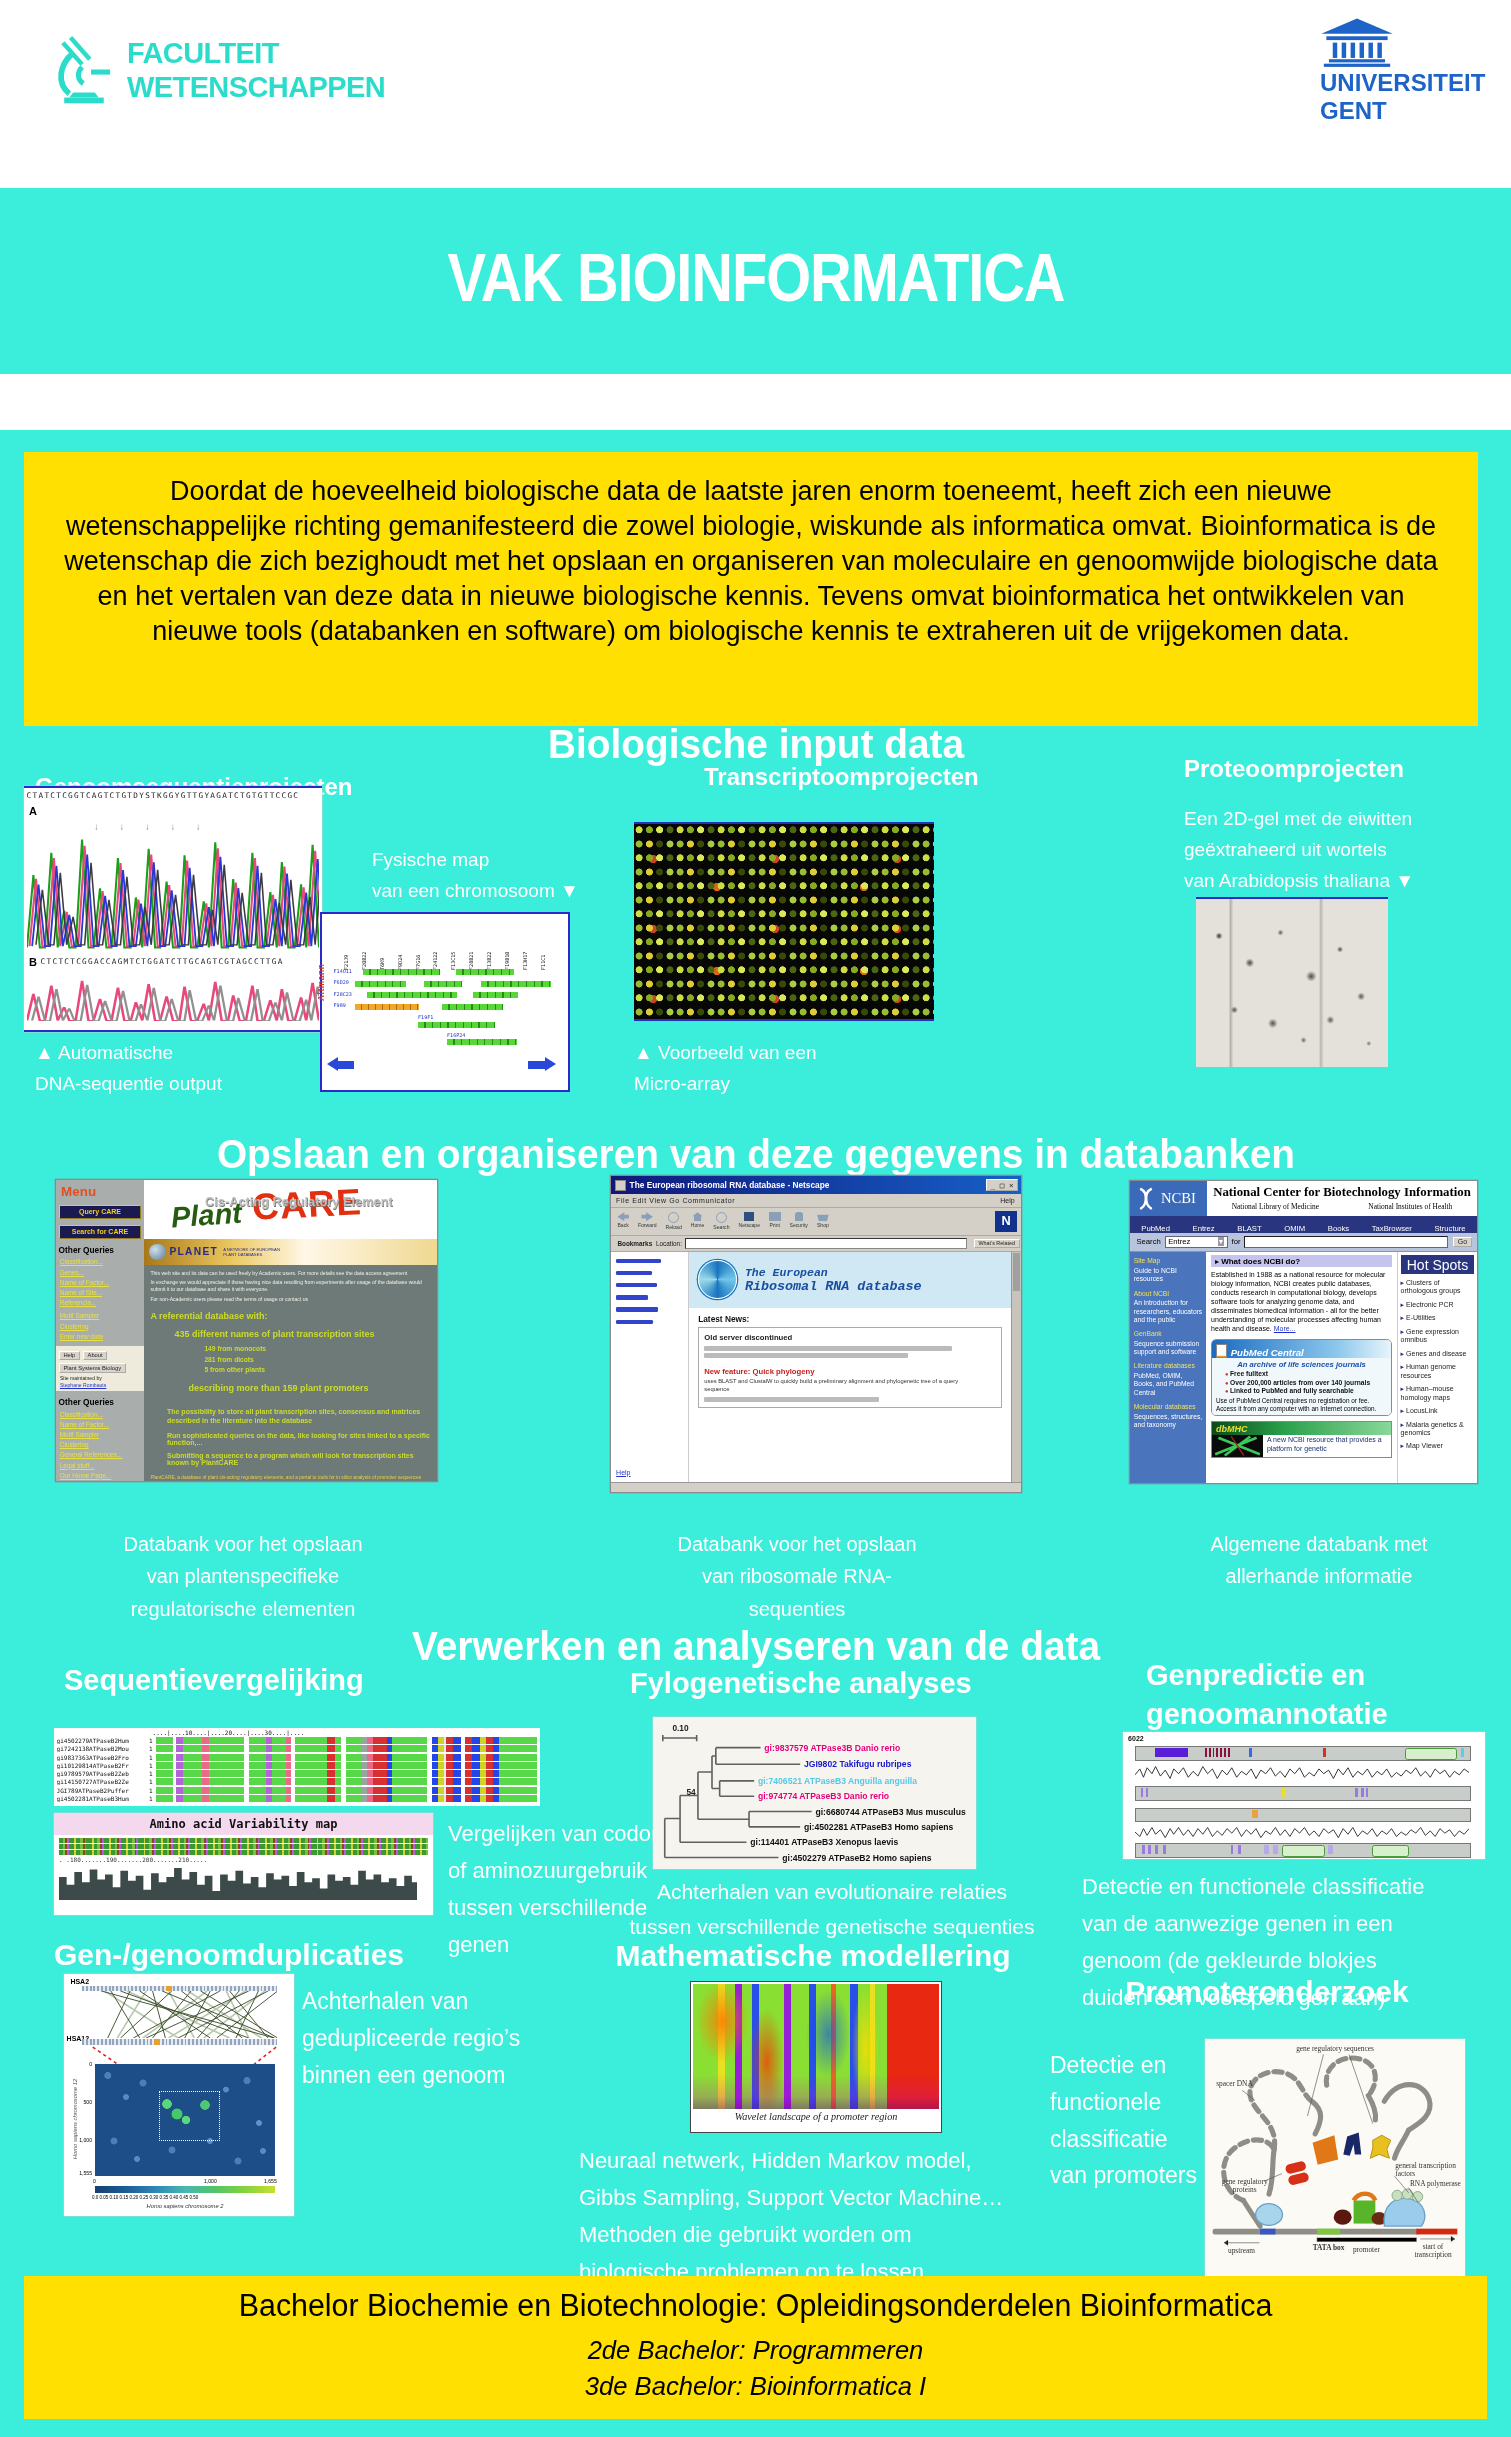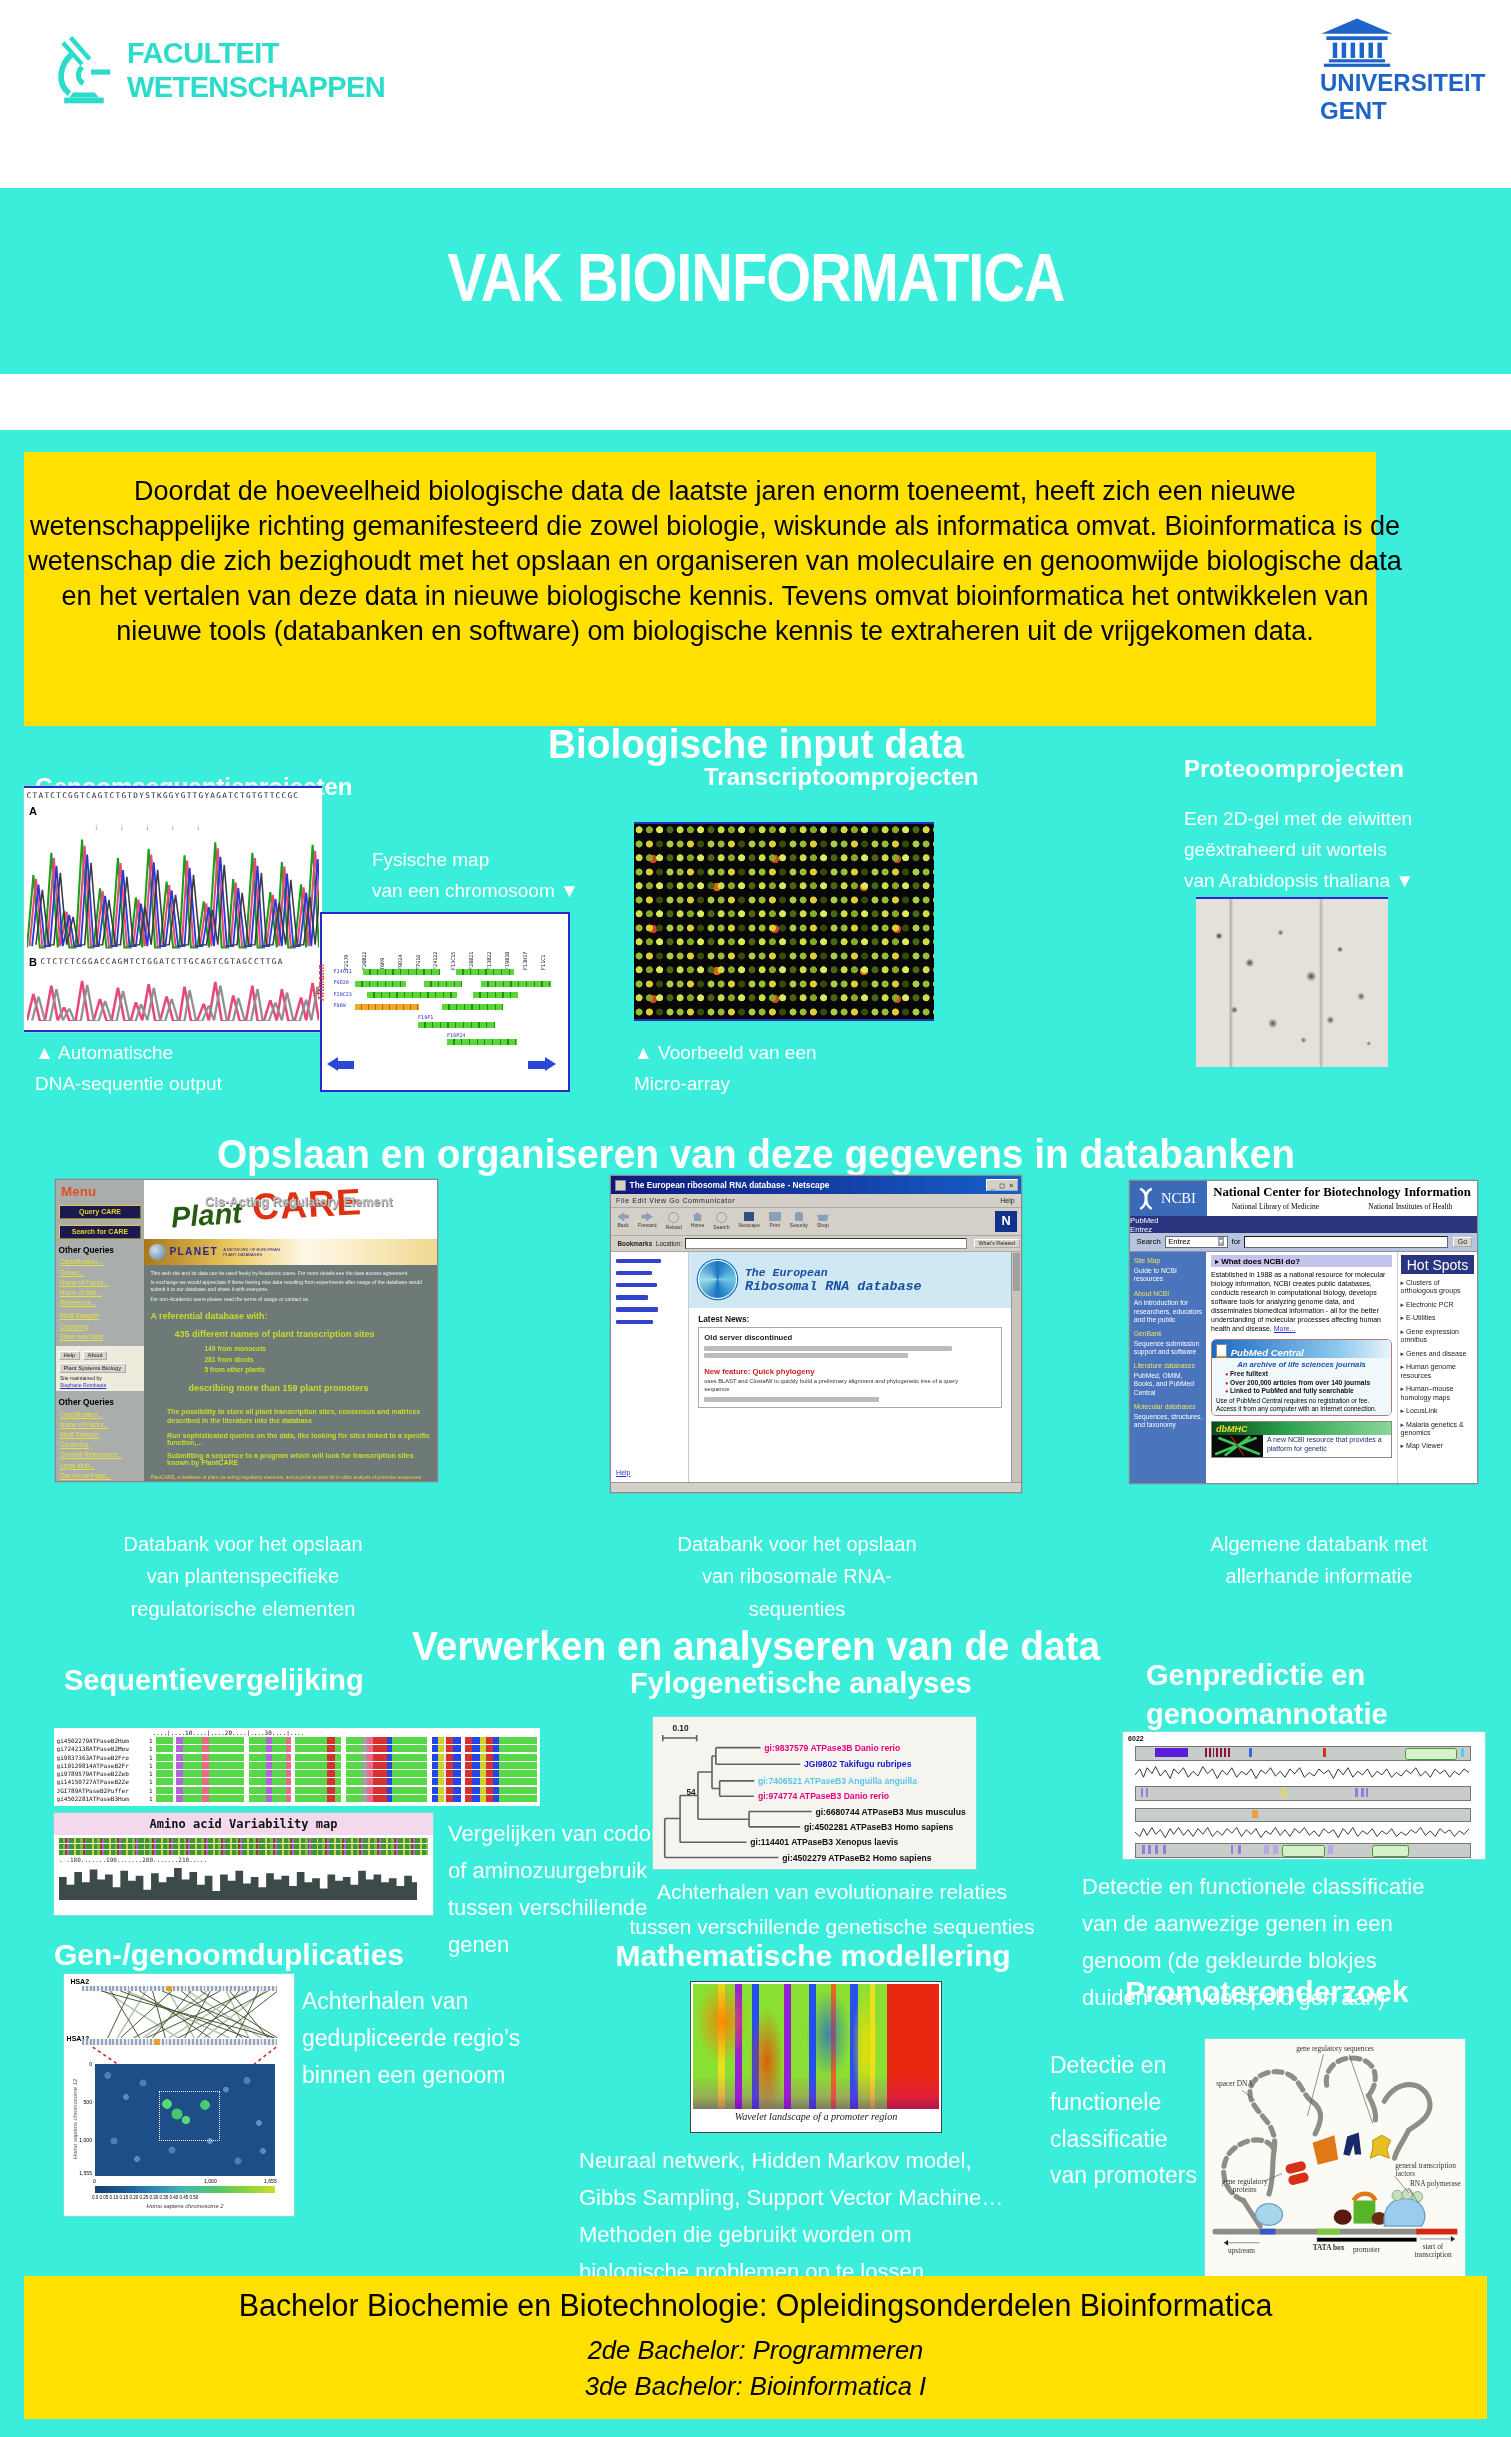--- a/index.html
+++ b/index.html
@@ -14,21 +14,21 @@
   .h-sub{color:#fff;font-weight:bold;font-size:29px;}
   .wcap{color:#fff;font-size:19px;line-height:1.62;}
   .wcap34{color:#fff;font-size:22px;line-height:1.68;}
   .wcap36{color:#fff;font-size:23px;line-height:1.6;}
   
   .hdr{left:0;top:0;width:1512px;height:188px;background:#fff;padding-left:12px;}
   .fac-txt{left:127px;top:37px;color:#2BDCCB;font-weight:bold;font-size:29px;line-height:1.16;letter-spacing:-0.6px;}
   .ug-txt{left:1320px;top:69px;color:#1E64C8;font-weight:bold;font-size:24px;line-height:1.18;}
   .white-band{left:0;top:374px;width:1512px;height:56px;background:#fff;}
   
-  .intro-box{left:24px;top:452px;width:1352px;height:274px;background:#FFE000;}
+  .intro-box{left:24px;top:452px;width:1454px;height:274px;background:#FFE000;}
   .intro-box p{width:1382px;margin:22px auto 0;font-size:27px;line-height:1.3;color:#000;text-align:center;}
   .footer-box{left:24px;top:2276px;width:1463px;height:143px;background:#FFE000;text-align:center;color:#000;}
   .footer-box .f1{font-size:31px;margin-top:11.5px;transform:scaleX(.98);}
   .footer-box .f2{font-size:25.6px;font-style:italic;margin-top:12.8px;}
   .footer-box .f3{font-size:25.6px;font-style:italic;margin-top:7px;}
   
   .figbox{background:#fff;border-top:2.6px solid #2A2AC8;border-bottom:2.6px solid #2A2AC8;box-shadow:0 0 0 0.6px #9adcd4;}
   .mono{font-family:"DejaVu Sans Mono",monospace;}
   
   .trace-seq{font-family:"DejaVu Sans Mono",monospace;font-size:7.7px;letter-spacing:1.3px;color:#222;overflow:hidden;white-space:nowrap;}
@@ -78,21 +78,21 @@
   .stub{background:#9a9a9a;height:4.5px;border-radius:1.3px;}
   
   .pc-side{background:#a9aeac;}
   .pc-btn{background:#1a1a50;border:1.3px outset #e8c840;color:#f0d020;font-size:7px;font-weight:bold;text-align:center;padding:2.6px 1.3px;margin:5.8px 2.6px;}
   .pc-link{color:#e8e040;font-size:6.4px;text-decoration:underline;margin:3.2px 0 0 3.8px;}
   .pc-h{color:#000;font-weight:bold;font-size:8.3px;margin:6.4px 0 1.3px 2.6px;}
   .pc-body{background:#6e7a78;color:#fff;}
   .pc-green{color:#cadc2a;font-weight:bold;}
   .chip{display:inline-block;background:#d8d4cc;border:0.6px outset #fff;font-size:5.8px;padding:0.6px 3.8px;margin:1.3px;color:#222;}
   
-  .ncbi-nav{background:#2a3580;color:#fff;display:flex;justify-content:space-around;align-items:flex-start;font-size:7.7px;flex-direction:column;}
+  .ncbi-nav{background:#2a3580;color:#fff;display:flex;justify-content:space-around;align-items:flex-end;font-size:7.7px;}
   .ncbi-side{background:#4a74bc;color:#fff;font-size:6.7px;line-height:1.25;}
   .side-y{color:#f0e060;margin:5.8px 3.8px 0;}
   .side-w{color:#fff;margin:1.3px 3.8px 0;}
   .hs-item{font-size:7px;color:#222;margin:5.1px 2.6px 0;line-height:1.2;}
   .hs-item::before{content:"▸ ";color:#223a8c;}
   .pmc-b{font-size:6.7px;font-weight:bold;color:#111;margin:1.3px 0 0 9px;}
   .pmc-b::before{content:"● ";color:#c83020;font-size:5.8px;}
   
   .aln-row{display:flex;align-items:center;height:8.3px;}
   .aln-name{width:82px;font-family:"DejaVu Sans Mono",monospace;font-size:6px;color:#111;white-space:nowrap;overflow:hidden;}

